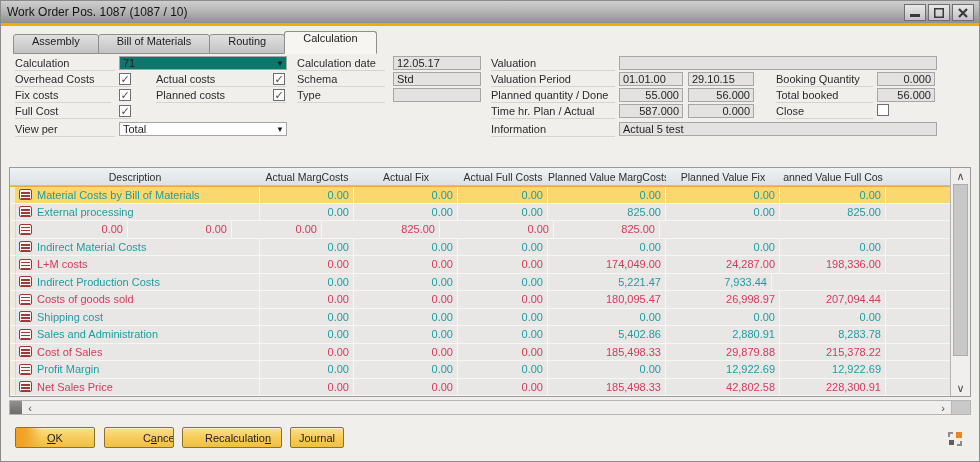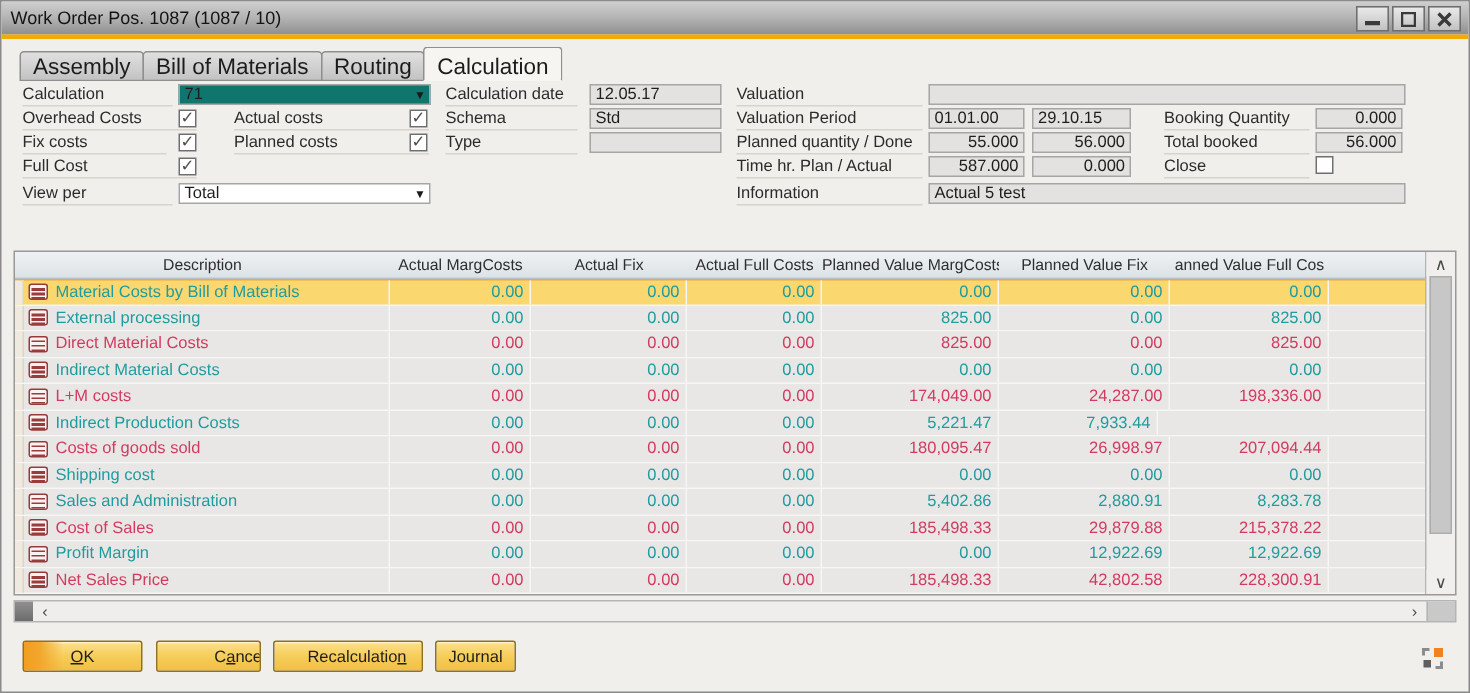--- a/index.html
+++ b/index.html
@@ -18,22 +18,22 @@
   .title-text{ font-size:12px; color:#141414; }
   .win-controls{ position:absolute; right:5px; top:3px; display:flex; gap:2px; }
   .win-btn{
     width:22px; height:17px; background:linear-gradient(180deg,#e9e9e9,#c2c2c2);
     border:1px solid #6f6f6f; display:flex; align-items:center; justify-content:center;
   }
   .accentbar{ position:absolute; left:0; top:22px; width:100%; height:3px; background:#f2ab00; }
   
   .tabs{ position:absolute; left:12px; top:30px; height:23px; display:flex; align-items:flex-end; }
   .tab{
-    height:20px; padding:0 8px; display:flex; align-items:flex-end; justify-content:center;
-    font-size:15px; color:#1c1c1c; background:linear-gradient(180deg,#e0e0e0,#c3c3c3);
+    height:20px; padding:0 18px; display:flex; align-items:flex-start; justify-content:center;
+    font-size:11px; color:#1c1c1c; background:linear-gradient(180deg,#e0e0e0,#c3c3c3);
     border:1px solid #8f8f8f; border-radius:3px 3px 0 0; margin-right:-1px; white-space:nowrap;
   }
   .tab.active{
     height:23px; background:#f6f5f2; border-bottom:1px solid #f6f5f2; z-index:2; font-weight:400;
   }
   
   .lbl{ position:absolute; font-size:11px; color:#2b2b2b; height:14px; line-height:13px;
         border-bottom:1px solid #d8d4cd; white-space:nowrap; overflow:hidden; }
   .fld{ position:absolute; height:14px; font-size:11px; line-height:12px; color:#1e1e1e;
         background:#e3e2e0; border:1px solid #a6a6a6; padding:0 3px; white-space:nowrap; overflow:hidden; }
@@ -247,21 +247,20 @@
   </div>
           <div class="trow red">
     <div class="cell-strip"></div>
     <div class="cell-icon">
               <span class="doc-icon">
                 <i></i>
                 <i></i>
                 <i></i>
               </span>
             </div>
-    <div class="cell-desc">Direct Material Costs</div>
     <div class="vcell c1">0.00</div>
     <div class="vcell c2">0.00</div>
     <div class="vcell c3">0.00</div>
     <div class="vcell c4">825.00</div>
     <div class="vcell c5">0.00</div>
     <div class="vcell c6">825.00</div>
     <div class="cell-fill"></div>
   </div>
           <div class="trow teal">
     <div class="cell-strip"></div>

